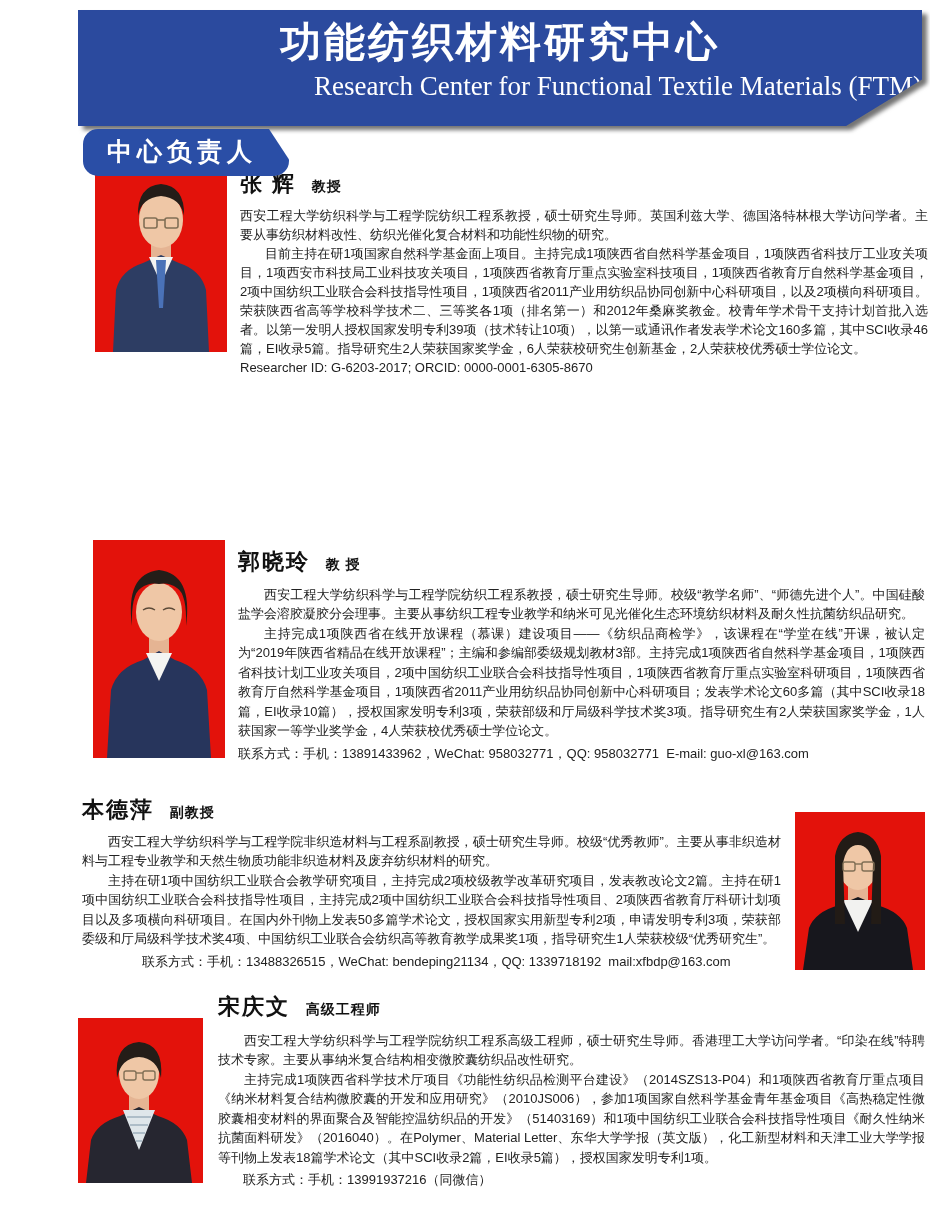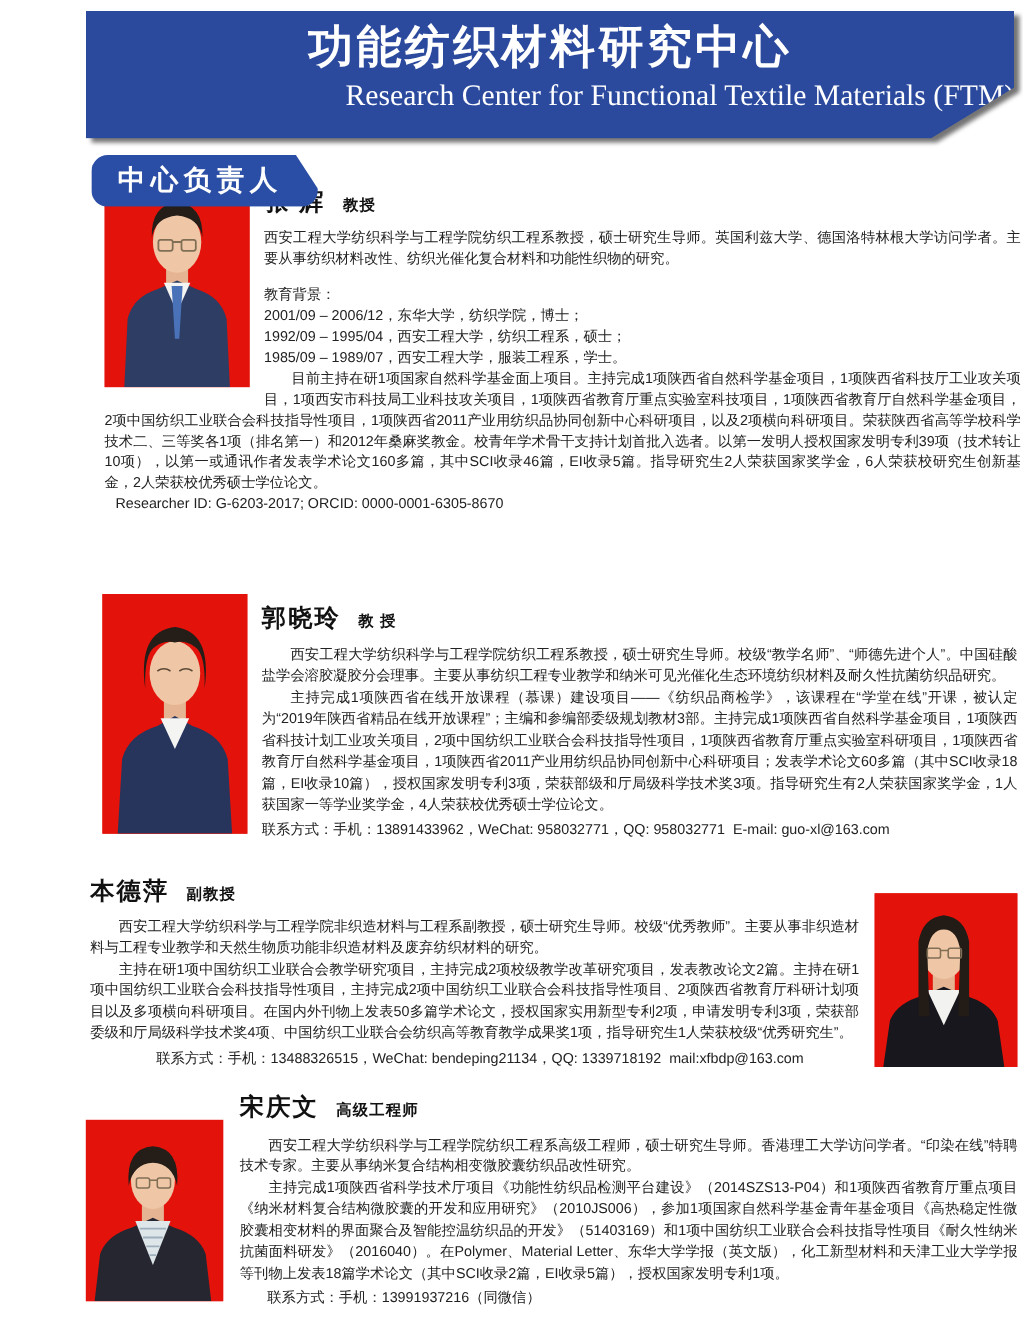--- a/index.html
+++ b/index.html
@@ -27,21 +27,21 @@
   }
 
   
   .badge {
     position:absolute; left:83px; z-index:5;
     display:inline-block; background:#2a4ea6; color:#ffffff;
     font-weight:bold; font-size:25px; letter-spacing:5px;
     padding:6px 32px 8px 24px; border-radius:15px;
     clip-path:polygon(0 0, calc(100% - 20px) 0, 100% 65%, 100% 100%, 0 100%);
   }
-  .badge1 { top:141px; }
+  .badge1 { top:129px; }
   .badge2 { top:478px; }
 
   
   .member { position:absolute; font-size:13px; line-height:19.5px; color:#222222; }
   .m1 { left:95px;  top:162px; width:833px; line-height:19px; }
   .m2 { left:93px;  top:540px; width:832px; }
   .m3 { left:82px;  top:800px; width:843px; }
   .m4 { left:95px;  top:995px; width:830px; }
 
   .photo { background:#e3120b; overflow:hidden; }
@@ -106,26 +106,20 @@
         <rect x="49" y="56" width="13" height="10" rx="2" fill="none" stroke="#806f55" stroke-width="1.6"></rect>
         <rect x="70" y="56" width="13" height="10" rx="2" fill="none" stroke="#806f55" stroke-width="1.6"></rect>
         <line x1="62" y1="58" x2="70" y2="58" stroke="#806f55" stroke-width="1.6"></line>
       </svg>
     </div>
     <div class="name-row">
       <span class="mname">张 辉</span>
       <span class="mtitle">教授</span>
     </div>
     <p class="intro">西安工程大学纺织科学与工程学院纺织工程系教授，硕士研究生导师。英国利兹大学、德国洛特林根大学访问学者。主要从事纺织材料改性、纺织光催化复合材料和功能性织物的研究。</p>
-    <div class="edu">
-      <div>教育背景：</div>
-      <div>2001/09 – 2006/12，东华大学，纺织学院，博士；</div>
-      <div>1992/09 – 1995/04，西安工程大学，纺织工程系，硕士；</div>
-      <div>1985/09 – 1989/07，西安工程大学，服装工程系，学士。</div>
-    </div>
     <p class="ach">目前主持在研1项国家自然科学基金面上项目。主持完成1项陕西省自然科学基金项目，1项陕西省科技厅工业攻关项目，1项西安市科技局工业科技攻关项目，1项陕西省教育厅重点实验室科技项目，1项陕西省教育厅自然科学基金项目，2项中国纺织工业联合会科技指导性项目，1项陕西省2011产业用纺织品协同创新中心科研项目，以及2项横向科研项目。荣获陕西省高等学校科学技术二、三等奖各1项（排名第一）和2012年桑麻奖教金。校青年学术骨干支持计划首批入选者。以第一发明人授权国家发明专利39项（技术转让10项），以第一或通讯作者发表学术论文160多篇，其中SCI收录46篇，EI收录5篇。指导研究生2人荣获国家奖学金，6人荣获校研究生创新基金，2人荣获校优秀硕士学位论文。</p>
     <p class="contact2">Researcher ID: G-6203-2017; ORCID: 0000-0001-6305-8670</p>
   </section>
 
 
   <section class="member m2">
     <div class="photo photo-l">
       <svg viewBox="0 0 132 218" width="132" height="218" xmlns="http://www.w3.org/2000/svg">
         <rect width="132" height="218" fill="#e3120b"></rect>
         <rect x="56" y="96" width="20" height="22" fill="#e5b493"></rect>

